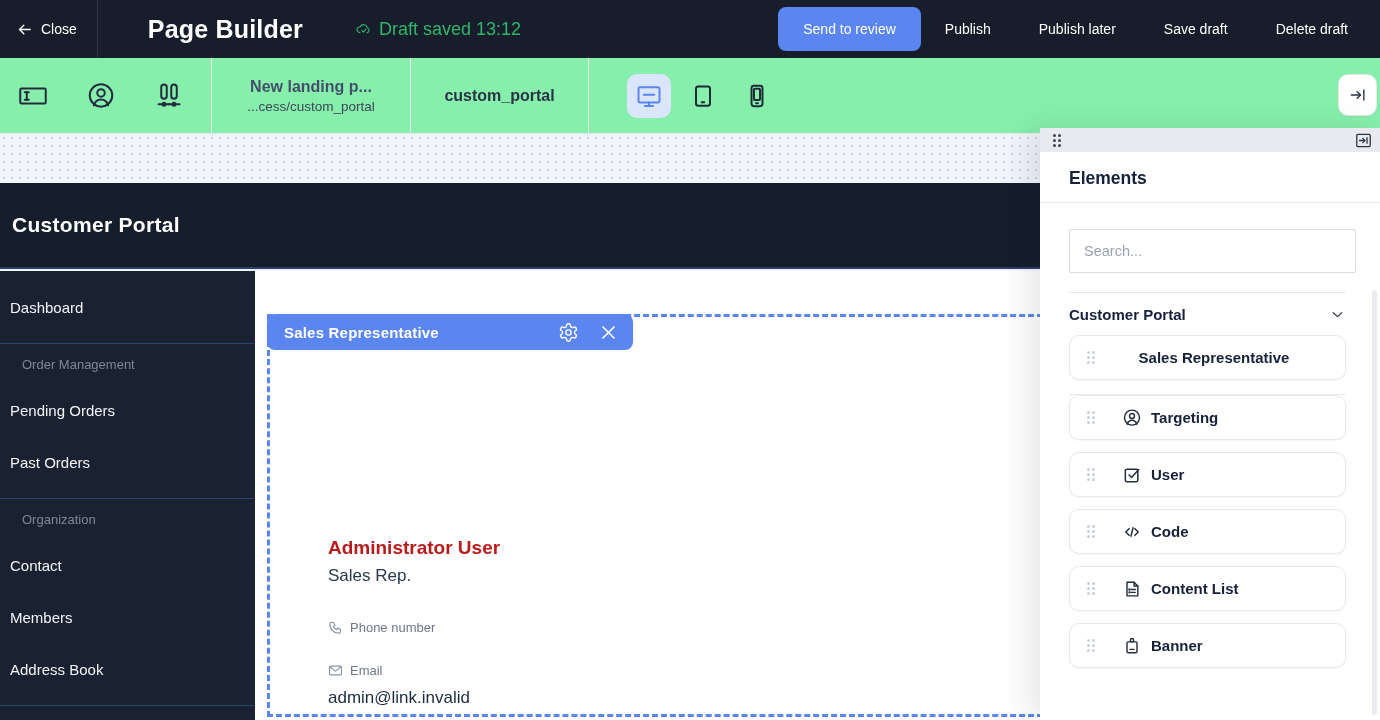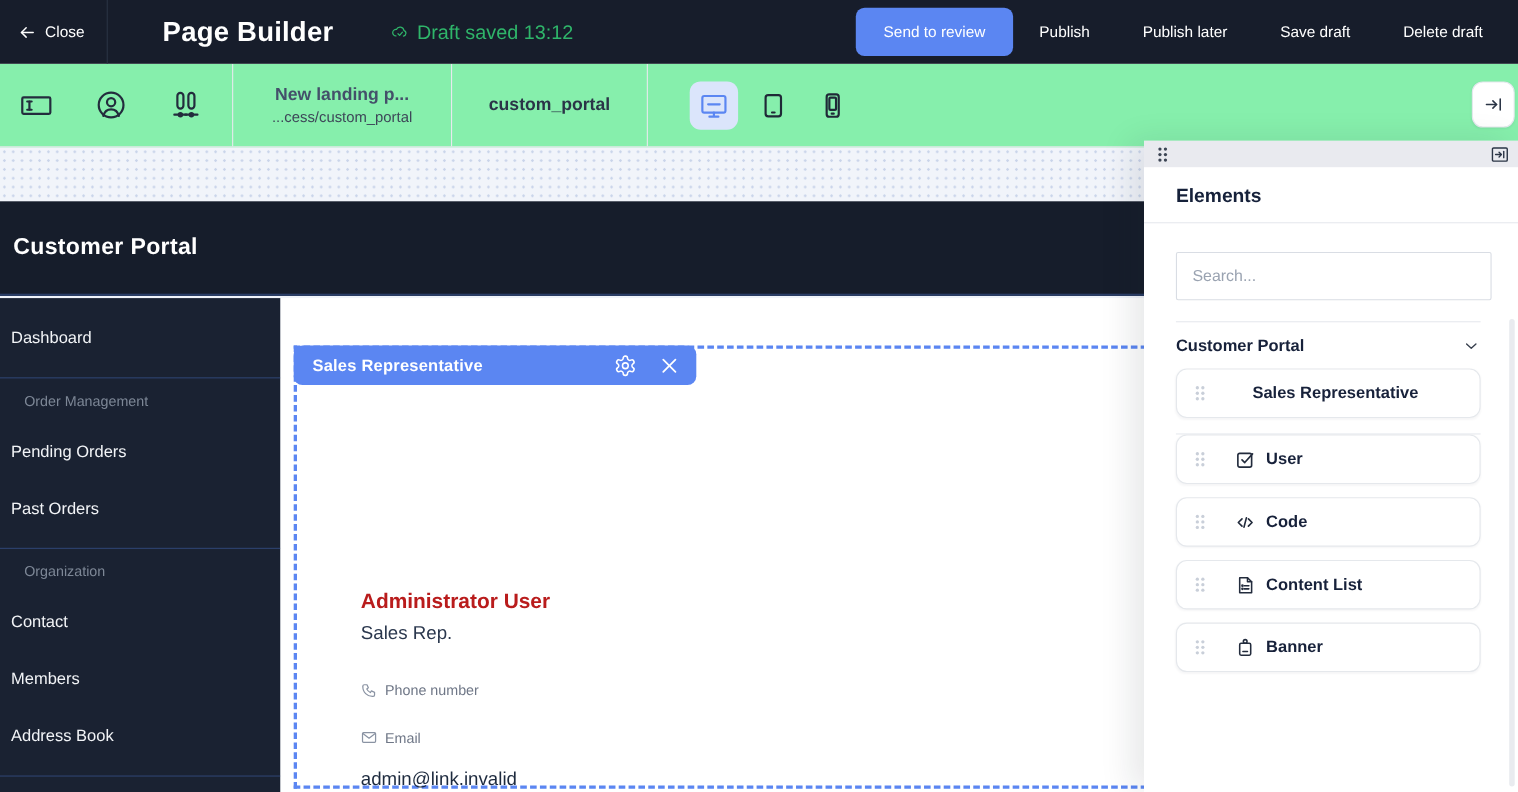--- a/index.html
+++ b/index.html
@@ -86,21 +86,21 @@
   .pill-gear { margin-left:auto; cursor:pointer; display:flex; }
   .pill-close { margin-left:20px; cursor:pointer; display:flex; }
 
   .rep-card { position:absolute; left:58px; top:220px; }
   .rep-name { font-size:19px; font-weight:700; color:#b91c1c; }
   .rep-role { font-size:17px; color:#2a374d; margin-top:7px; }
   .rep-row { display:flex; align-items:center; gap:7px; color:#6f7787; font-size:13px; }
   .rep-row.phone { margin-top:34px; }
   .rep-row.email { margin-top:28px; }
   .rep-row .row-icon { color:#8a93a3; display:flex; }
-  .rep-email-value { font-size:17px; color:#1d2a3e; margin-top:21px; }
+  .rep-email-value { font-size:17px; color:#1d2a3e; margin-top:10px; }
 
   
   .panel {
     position:absolute; left:1040px; top:128px; width:340px; bottom:0; background:#fff;
     box-shadow:-12px 0 28px rgba(23,29,43,.10); z-index:60; display:flex; flex-direction:column;
   }
   .panel-grab { height:24px; background:#e9eaef; display:flex; align-items:center; padding:0 8px 0 13px; }
   .panel-grab .grab-spacer { flex:1; }
   .panel-title { padding:16px 28px 13px 29px; font-size:17.5px; font-weight:700; color:#16213a; border-bottom:1px solid #e7e9ee; }
   .panel-body { flex:1; padding-left:29px; position:relative; overflow:hidden; }
@@ -326,20 +326,38 @@
           <i></i>
           <i></i>
           <i></i>
           <i></i>
         </span>
       <span class="elem-label centered">Sales Representative</span>
     </div>
 
     <hr class="panel-hr" style="margin-top:14px;">
 
+    <div class="elem-card">
+      <span class="dots">
+          <i></i>
+          <i></i>
+          <i></i>
+          <i></i>
+          <i></i>
+          <i></i>
+        </span>
+      <span class="elem-icon">
+        <svg width="20" height="20" viewBox="0 0 24 24" fill="none" stroke="currentColor" stroke-width="1.7" stroke-linecap="round">
+            <circle cx="12" cy="11.5" r="9"></circle>
+            <circle cx="12" cy="9.5" r="3"></circle>
+            <path d="M6.3 19.5c.9-3.3 3.1-4.8 5.7-4.8s4.8 1.5 5.7 4.8"></path>
+          </svg>
+      </span>
+      <span class="elem-label">Targeting</span>
+    </div>
 
     <div class="elem-card">
       <span class="dots">
           <i></i>
           <i></i>
           <i></i>
           <i></i>
           <i></i>
           <i></i>
         </span>

